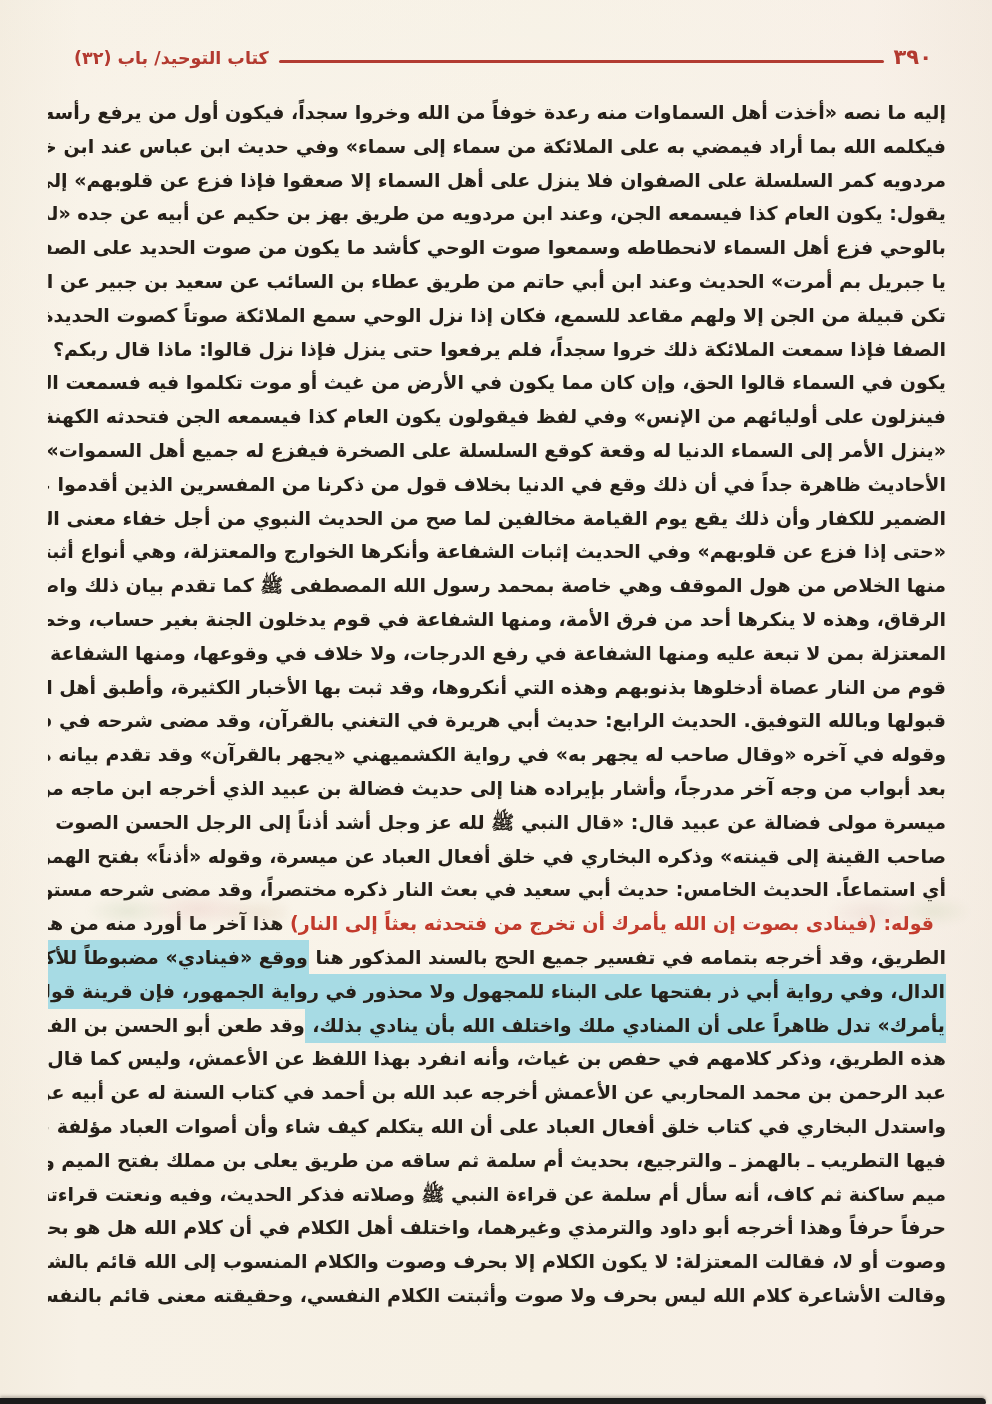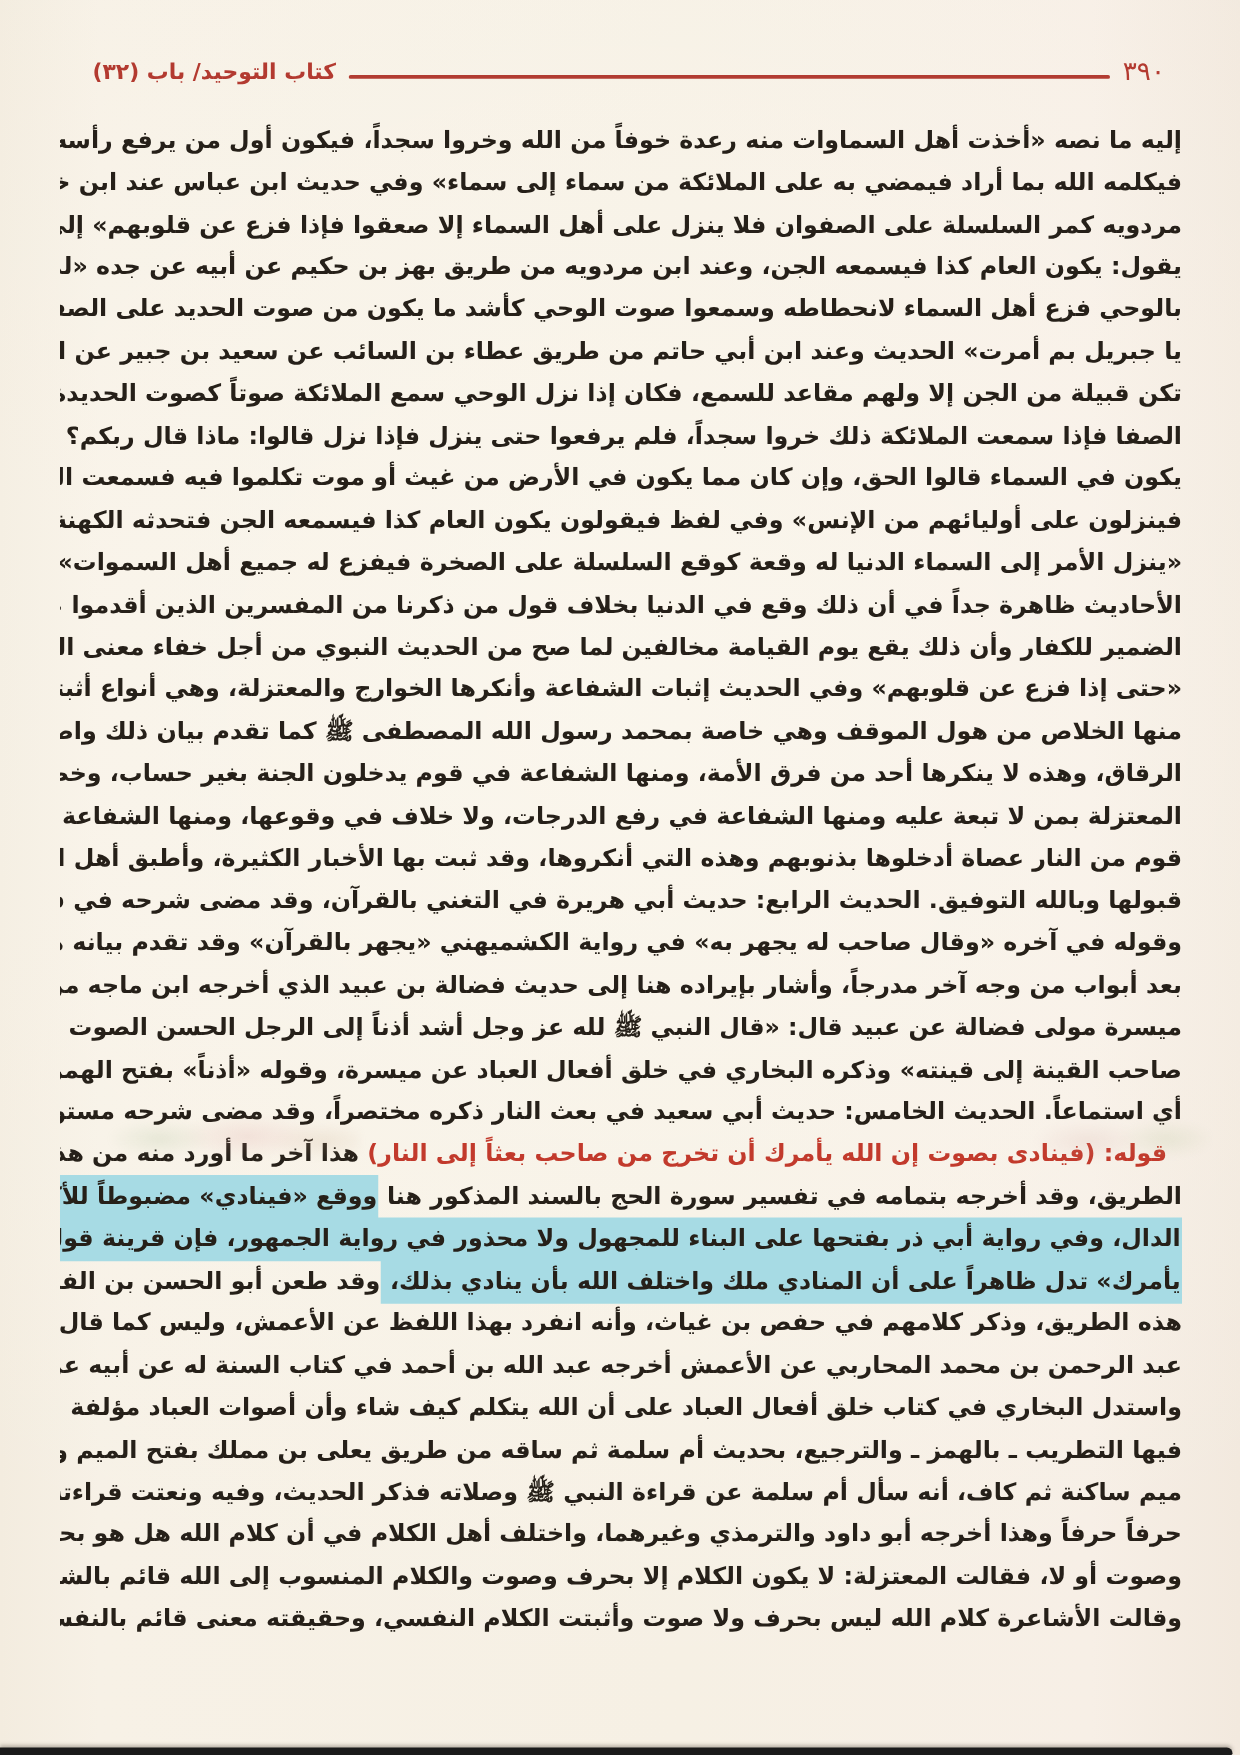--- a/index.html
+++ b/index.html
@@ -23,21 +23,21 @@
   }
   .header-title{
     color:#b33a30;font-size:17.5px;font-weight:bold;
     direction:rtl;white-space:nowrap;
   }
   .header-rule{
     flex:1;height:3px;background:#b23c32;border-radius:2px;
     margin-top:6px;
   }
   .page-number{
-    color:#b33a30;font-size:21px;font-weight:normal;
+    color:#b33a30;font-size:21px;font-weight:bold;
     direction:rtl;white-space:nowrap;margin-top:-2px;
   }
   
   .body-text{
     position:absolute;top:96px;right:46px;left:48px;
     direction:rtl;overflow:hidden;
   }
   .line{
     height:33.8px;line-height:33.8px;
     font-size:19px;font-weight:bold;color:#262019;
@@ -105,22 +105,22 @@
       <div class="line"><span class="seg-n">منها الخلاص من هول الموقف وهي خاصة بمحمد رسول الله المصطفى ﷺ كما تقدم بيان ذلك واضحاً في</span></div>
       <div class="line"><span class="seg-n">الرقاق، وهذه لا ينكرها أحد من فرق الأمة، ومنها الشفاعة في قوم يدخلون الجنة بغير حساب، وخص هذه</span></div>
       <div class="line"><span class="seg-n">المعتزلة بمن لا تبعة عليه ومنها الشفاعة في رفع الدرجات، ولا خلاف في وقوعها، ومنها الشفاعة في إخراج</span></div>
       <div class="line"><span class="seg-n">قوم من النار عصاة أدخلوها بذنوبهم وهذه التي أنكروها، وقد ثبت بها الأخبار الكثيرة، وأطبق أهل السنة على</span></div>
       <div class="line"><span class="seg-n">قبولها وبالله التوفيق. الحديث الرابع: حديث أبي هريرة في التغني بالقرآن، وقد مضى شرحه في فضائل القرآن،</span></div>
       <div class="line"><span class="seg-n">وقوله في آخره «وقال صاحب له يجهر به» في رواية الكشميهني «يجهر بالقرآن» وقد تقدم بيانه هناك، وسيأتي</span></div>
       <div class="line"><span class="seg-n">بعد أبواب من وجه آخر مدرجاً، وأشار بإيراده هنا إلى حديث فضالة بن عبيد الذي أخرجه ابن ماجه من رواية</span></div>
       <div class="line"><span class="seg-n">ميسرة مولى فضالة عن عبيد قال: «قال النبي ﷺ لله عز وجل أشد أذناً إلى الرجل الحسن الصوت بالقرآن من</span></div>
       <div class="line"><span class="seg-n">صاحب القينة إلى قينته» وذكره البخاري في خلق أفعال العباد عن ميسرة، وقوله «أذناً» بفتح الهمزة والمعجمة</span></div>
       <div class="line"><span class="seg-n">أي استماعاً. الحديث الخامس: حديث أبي سعيد في بعث النار ذكره مختصراً، وقد مضى شرحه مستوفى في</span></div>
-      <div class="line indent"><span class="seg-r">قوله: (فينادى بصوت إن الله يأمرك أن تخرج من صاحب بعثاً إلى النار) </span><span class="seg-n">هذا آخر ما أورد منه من هذه</span></div>
-      <div class="line"><span class="seg-n">الطريق، وقد أخرجه بتمامه في تفسير سورة الحج بالسند المذكور هنا </span><span class="seg-h">ووقع «فينادي» مضبوطاً للأكثر بكسر</span></div>
+      <div class="line indent"><span class="seg-r">قوله: (فينادى بصوت إن الله يأمرك أن تخرج من فتحدثه بعثاً إلى النار) </span><span class="seg-n">هذا آخر ما أورد منه من هذه</span></div>
+      <div class="line"><span class="seg-n">الطريق، وقد أخرجه بتمامه في تفسير جميع الحج بالسند المذكور هنا </span><span class="seg-h">ووقع «فينادي» مضبوطاً للأكثر بكسر</span></div>
       <div class="line"><span class="seg-h">الدال، وفي رواية أبي ذر بفتحها على البناء للمجهول ولا محذور في رواية الجمهور، فإن قرينة قوله «إن الله</span></div>
       <div class="line"><span class="seg-h">يأمرك» تدل ظاهراً على أن المنادي ملك واختلف الله بأن ينادي بذلك، </span><span class="seg-n">وقد طعن أبو الحسن بن الفضل في صحة</span></div>
       <div class="line"><span class="seg-n">هذه الطريق، وذكر كلامهم في حفص بن غياث، وأنه انفرد بهذا اللفظ عن الأعمش، وليس كما قال فقد وافقه</span></div>
       <div class="line"><span class="seg-n">عبد الرحمن بن محمد المحاربي عن الأعمش أخرجه عبد الله بن أحمد في كتاب السنة له عن أبيه عن المحاربي،</span></div>
       <div class="line"><span class="seg-n">واستدل البخاري في كتاب خلق أفعال العباد على أن الله يتكلم كيف شاء وأن أصوات العباد مؤلفة حرفاً حرفاً</span></div>
       <div class="line"><span class="seg-n">فيها التطريب ـ بالهمز ـ والترجيع، بحديث أم سلمة ثم ساقه من طريق يعلى بن مملك بفتح الميم واللام بينهما</span></div>
       <div class="line"><span class="seg-n">ميم ساكنة ثم كاف، أنه سأل أم سلمة عن قراءة النبي ﷺ وصلاته فذكر الحديث، وفيه ونعتت قراءته فإذا قراءته</span></div>
       <div class="line"><span class="seg-n">حرفاً حرفاً وهذا أخرجه أبو داود والترمذي وغيرهما، واختلف أهل الكلام في أن كلام الله هل هو بحرف</span></div>
       <div class="line"><span class="seg-n">وصوت أو لا، فقالت المعتزلة: لا يكون الكلام إلا بحرف وصوت والكلام المنسوب إلى الله قائم بالشجرة،</span></div>
       <div class="line"><span class="seg-n">وقالت الأشاعرة كلام الله ليس بحرف ولا صوت وأثبتت الكلام النفسي، وحقيقته معنى قائم بالنفس وإن</span></div>

